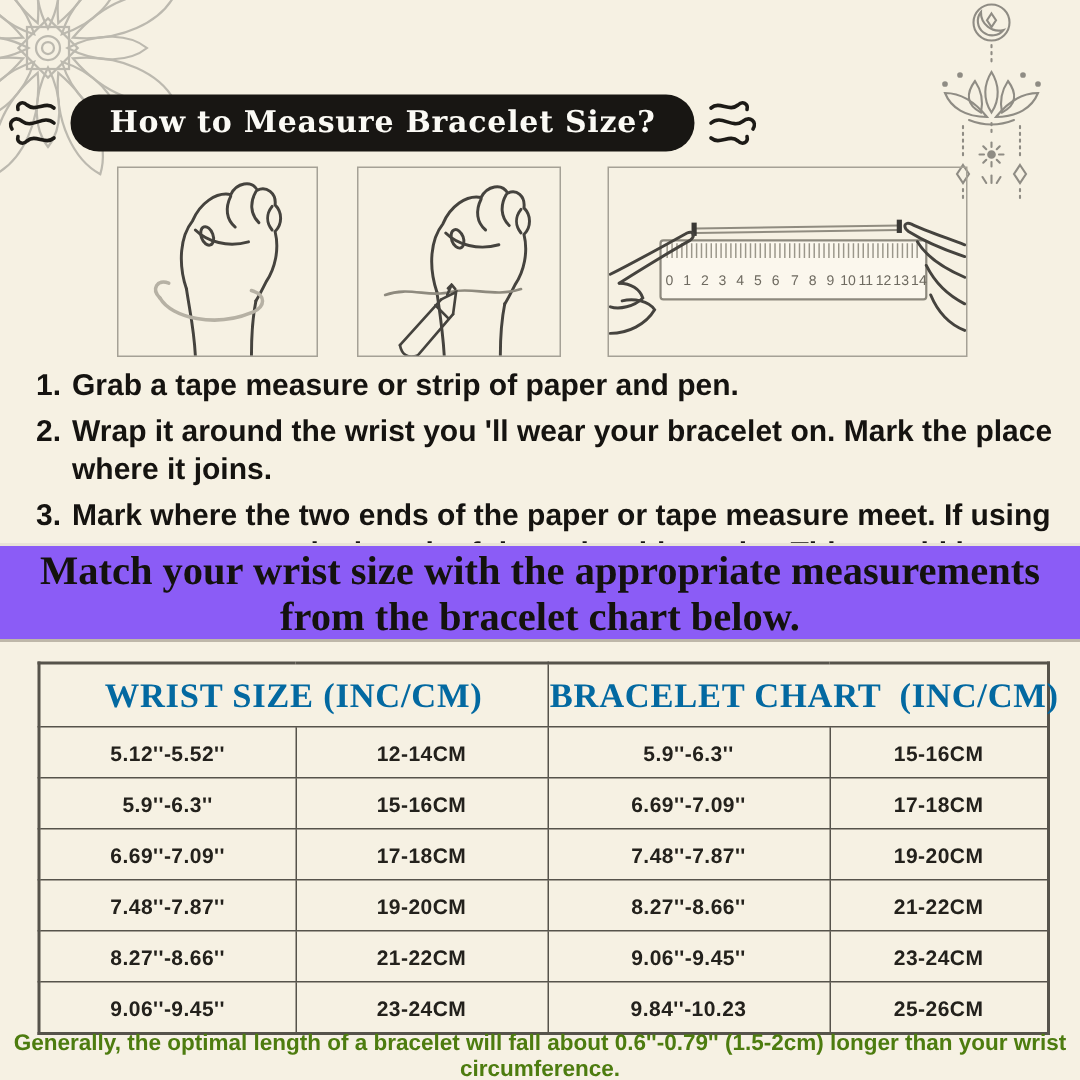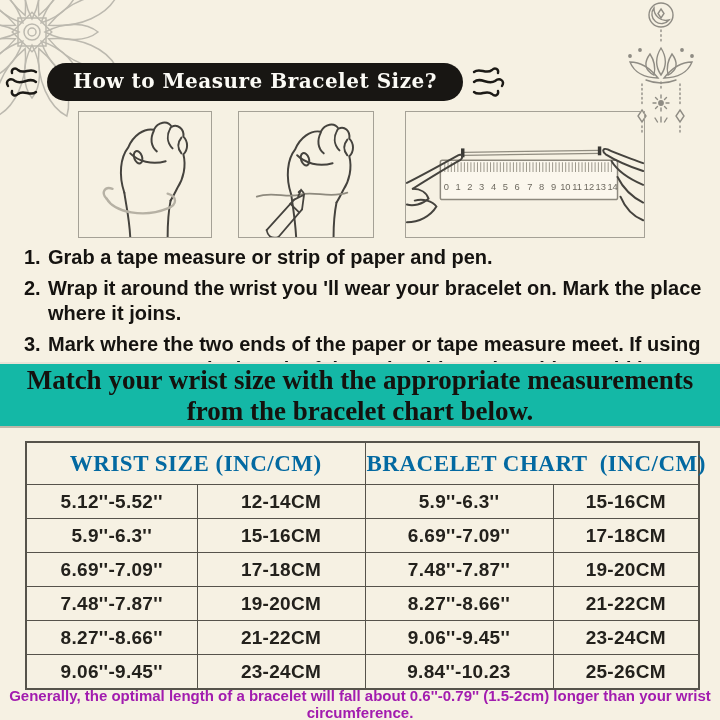--- a/index.html
+++ b/index.html
@@ -37,43 +37,43 @@
   .step1{width:134px;} .step2{width:136px; margin-left:26px;} .step3{width:240px; margin-left:31px;}
   .step svg{display:block;}
   
   .instructions{position:absolute; top:245px; left:24px; width:678px;}
   .instr{display:flex; margin-bottom:7px; font-size:20px; font-weight:600; color:#151310; line-height:1.22;}
   .instr .num{flex:0 0 24px;}
   .instr .txt{flex:1;}
   
   .banner{
     position:absolute; top:362px; left:0; width:100%; height:66px; box-sizing:border-box;
-    background:#14b8a6; border-top:2px solid #e9e3d7; border-bottom:2px solid #beb7a9;
+    background:#8b5cf6; border-top:2px solid #e9e3d7; border-bottom:2px solid #beb7a9;
     text-align:center; font-family:"Liberation Serif", serif; font-weight:700;
     font-size:27px; line-height:31px; color:#14120e; padding-top:1px;
   }
   
   .size-table{
     position:absolute; top:441px; left:25px; width:673px;
     border-collapse:collapse; table-layout:fixed; border:2px solid #56534b;
   }
   .size-table th{
     height:39px; border:1px solid #56534b; text-align:center;
     font-family:"Liberation Serif", serif; font-weight:700; font-size:23px;
     letter-spacing:0.5px; color:#0369a1; white-space:pre;
   }
   .size-table td{
     height:31px; border:1px solid #56534b; text-align:center;
-    font-family:"Liberation Sans", sans-serif; font-weight:700; font-size:19px;
+    font-family:"Liberation Sans", sans-serif; font-weight:700; font-size:14px;
     letter-spacing:0.3px; color:#23211c;
   }
   
   .footnote{
     position:absolute; top:687px; left:0; width:100%; text-align:center;
-    font-size:15px; font-weight:700; color:#a21caf;
+    font-size:15px; font-weight:700; color:#4d7c0f;
   }
 </style>
 </head>
 <body>
 
 <div class="page">
 
   <svg class="mandala" width="210" height="200" viewBox="0 0 210 200">
     <defs>
       <path id="mp" d="M0,13 C-11,34 -9,55 0,66 C9,55 11,34 0,13 Z" vector-effect="non-scaling-stroke"></path>

